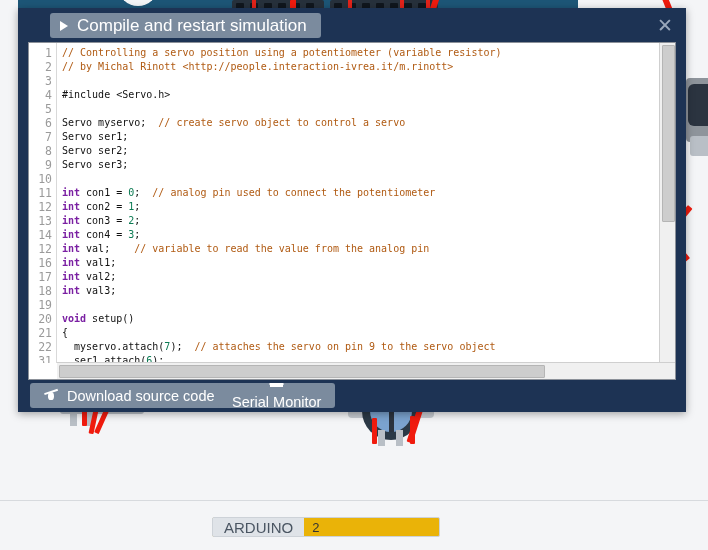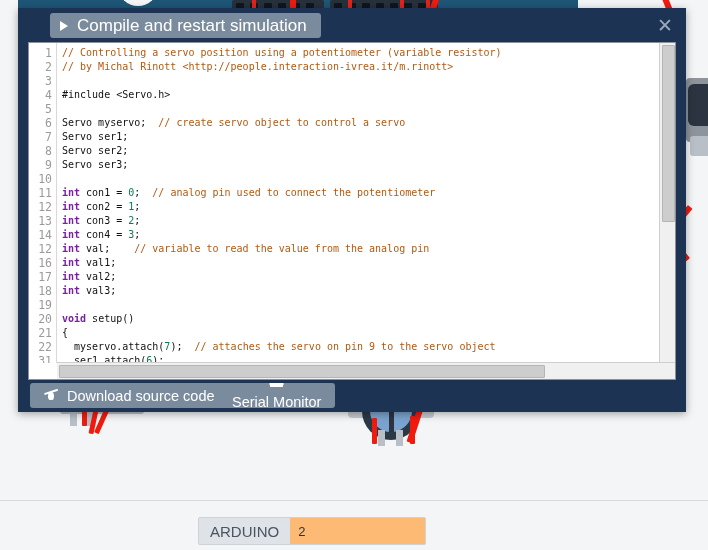--- a/index.html
+++ b/index.html
@@ -335,27 +335,27 @@
     left: 0;
     top: 500px;
     width: 708px;
     height: 50px;
     background: #f4f5f7;
     border-top: 1px solid #d7dade;
   }
 
   #arduino-field-wrap {
     position: absolute;
-    left: 198px;
+    left: 212px;
     top: 16px;
     display: flex;
-    height: 28px;
+    height: 20px;
     border: 1px solid #cdd2d8;
     border-radius: 2px;
-    background: #fdba74;
+    background: #eab308;
     box-sizing: border-box;
     width: 228px;
   }
   #arduino-label {
     display: flex;
     align-items: center;
     padding: 0 11px;
     background: #dfe3e8;
     color: #4a5562;
     font-size: 15px;

